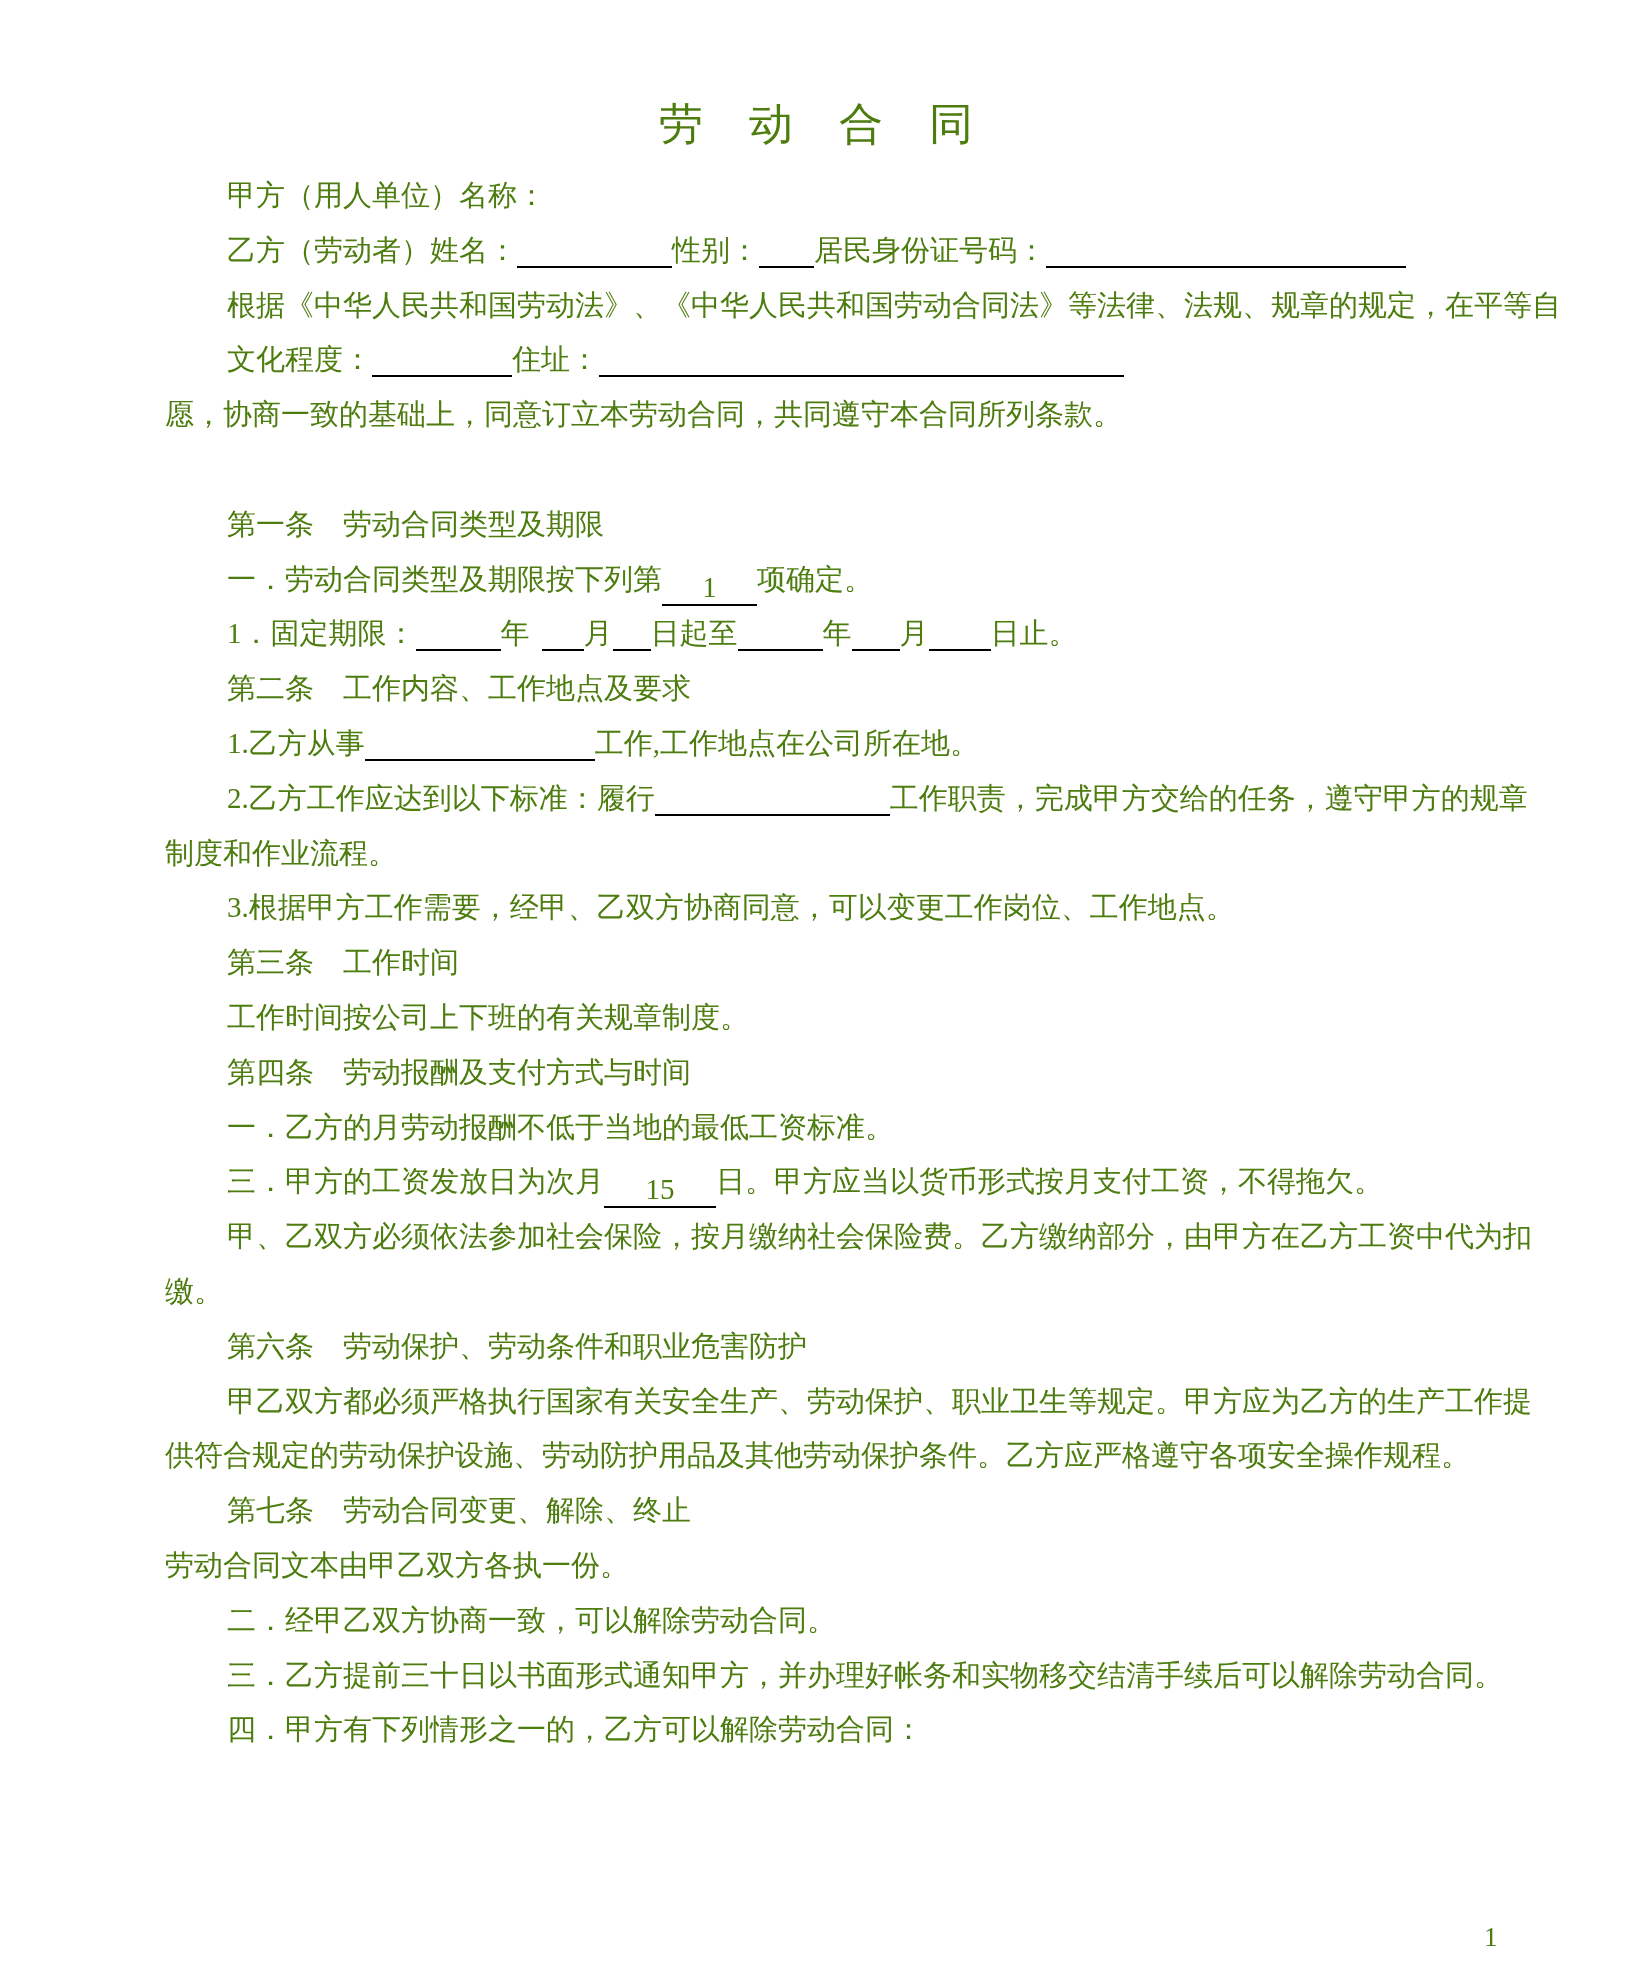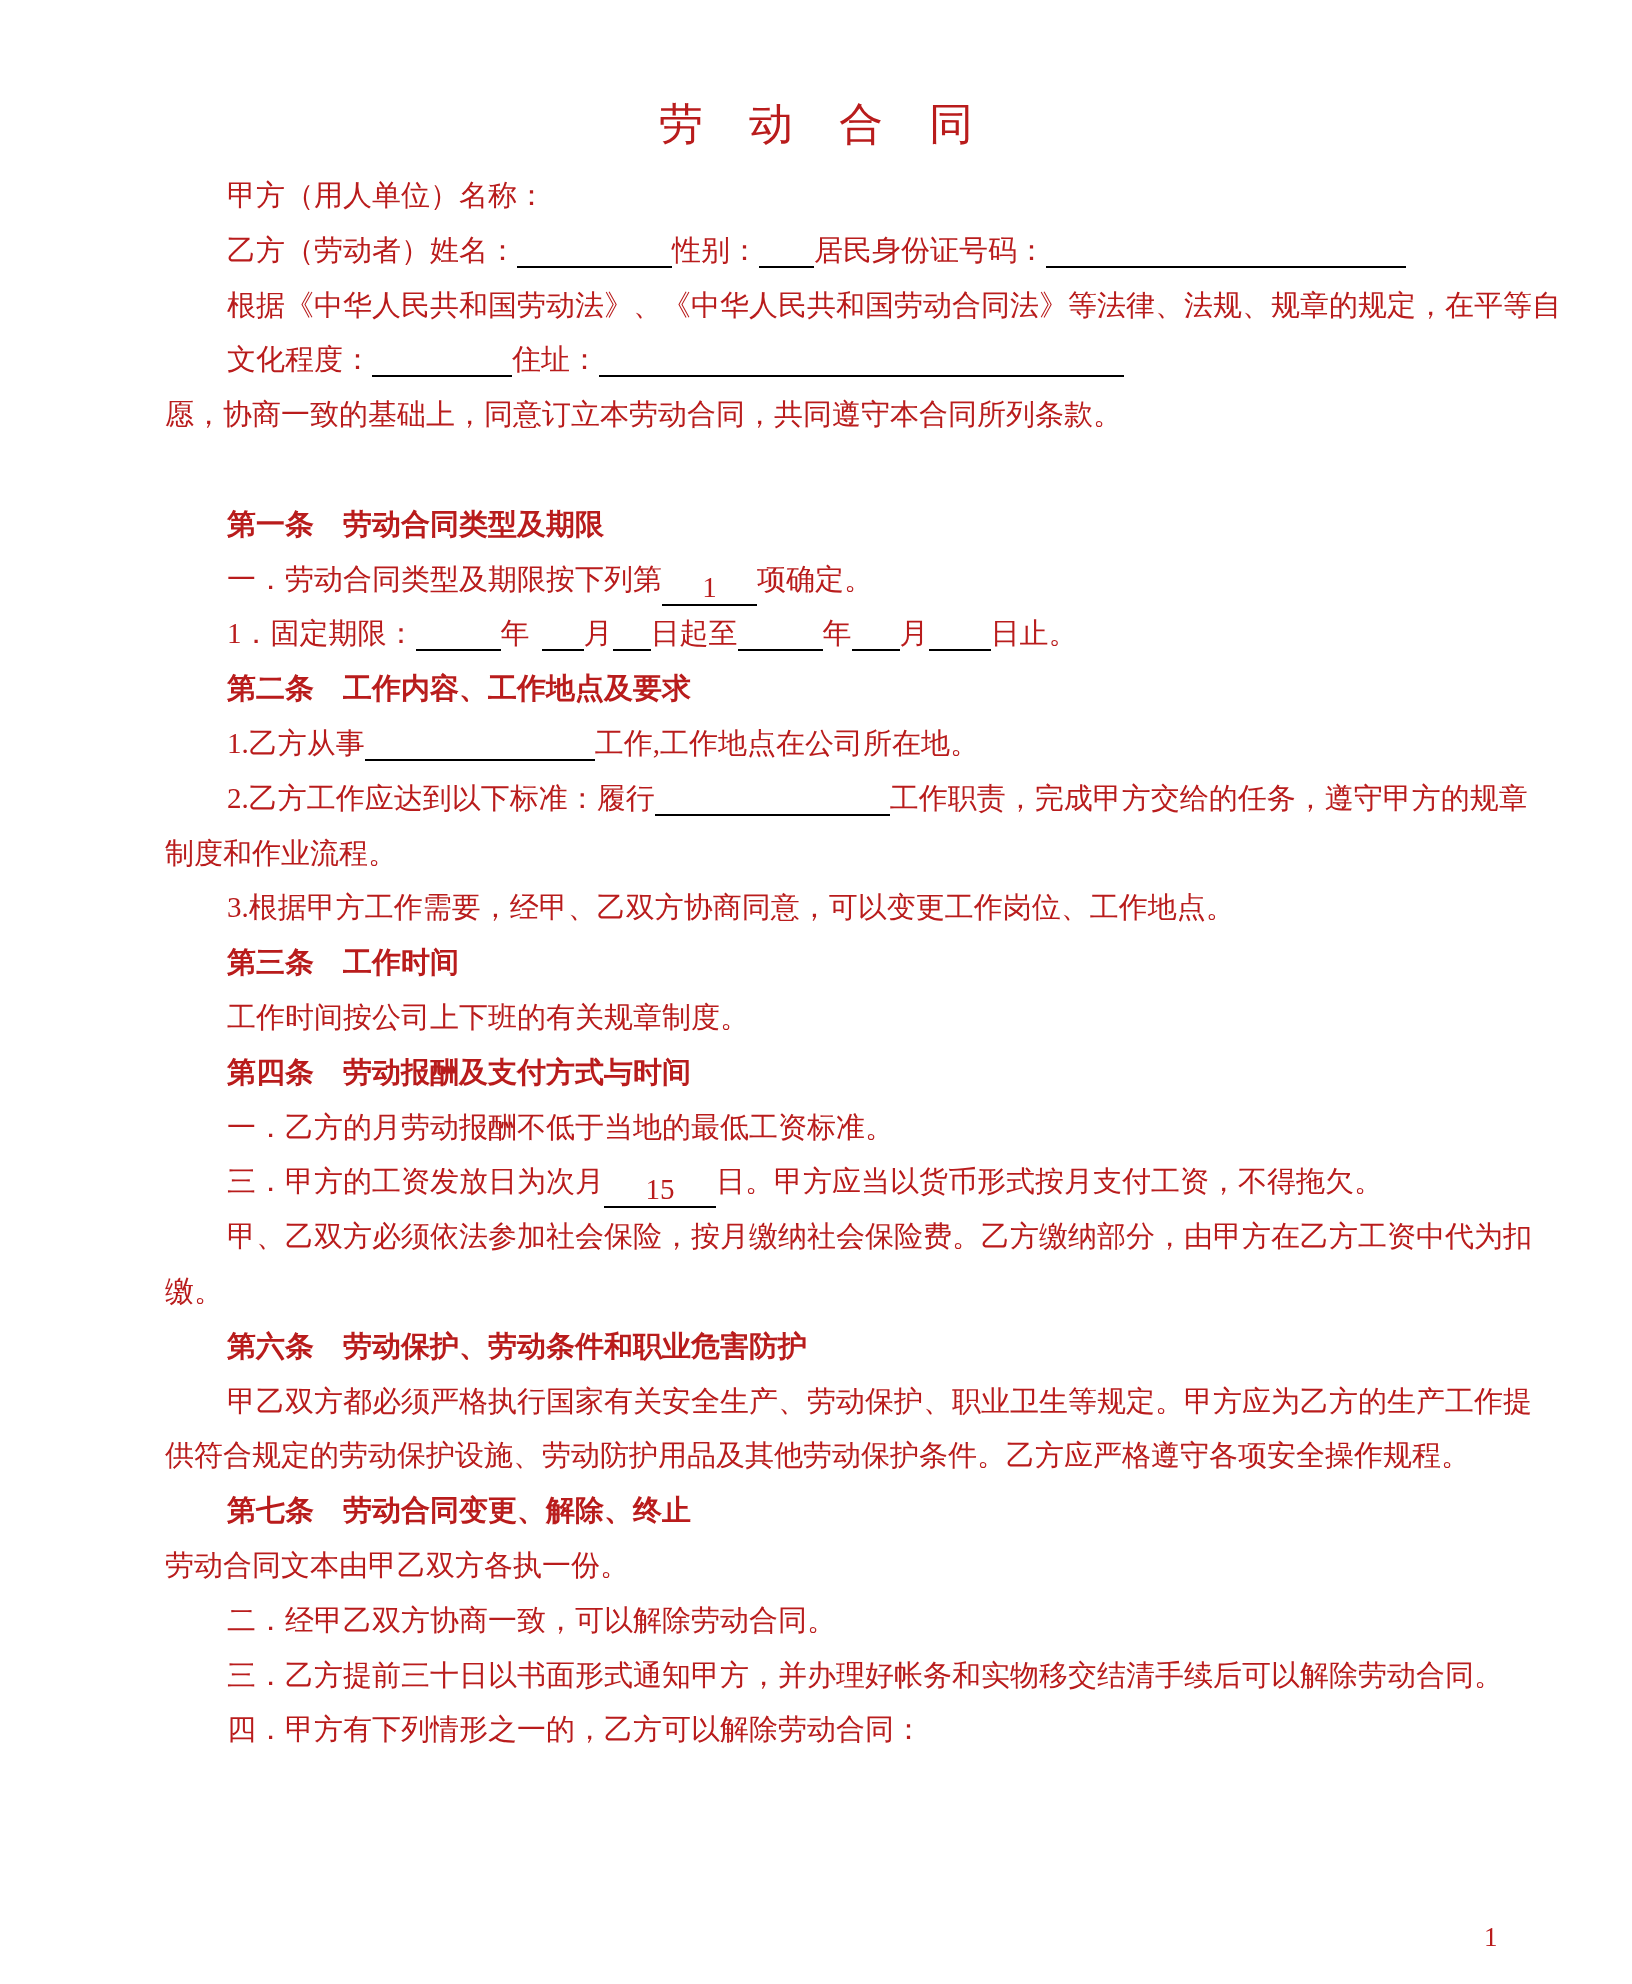--- a/index.html
+++ b/index.html
@@ -1,30 +1,30 @@
 <!DOCTYPE html>
 <html><head>
 <meta charset="utf-8">
 <style>
   html,body { margin:0; padding:0; background:#ffffff; }
   .page {
     position:relative; width:1632px; height:1984px;
-    background:#ffffff; color:#b91c1c; overflow:hidden;
+    background:#ffffff; color:#4d7c0f; overflow:hidden;
     font-family:"Liberation Serif", serif;
   }
   .title {
     position:absolute; top:100px; left:0; width:100%;
     text-align:center; font-size:44px; font-weight:400;
     letter-spacing:46px; padding-left:46px; box-sizing:border-box;
     line-height:50px;
   }
   .content { position:absolute; left:165px; top:168px; width:1370px; }
   .line { height:54.8px; line-height:54.8px; font-size:29px; white-space:nowrap; }
   .in { padding-left:62px; }
-  .hd { font-family:"Liberation Sans", sans-serif; font-weight:700; font-size:29px; }
+  .hd { font-family:"Liberation Sans", sans-serif; font-weight:400; font-size:29px; }
   
   .bl {
     display:inline-block; height:32px; line-height:30px;
     vertical-align:-8px; border-bottom:2px solid #000;
     text-align:center; font-size:29px;
   }
   
   .u { text-underline-offset:8px; text-decoration-thickness:2px; }
   .pagenum { position:absolute; left:1484px; top:1922px; font-size:27px; line-height:30px; }
 </style>

